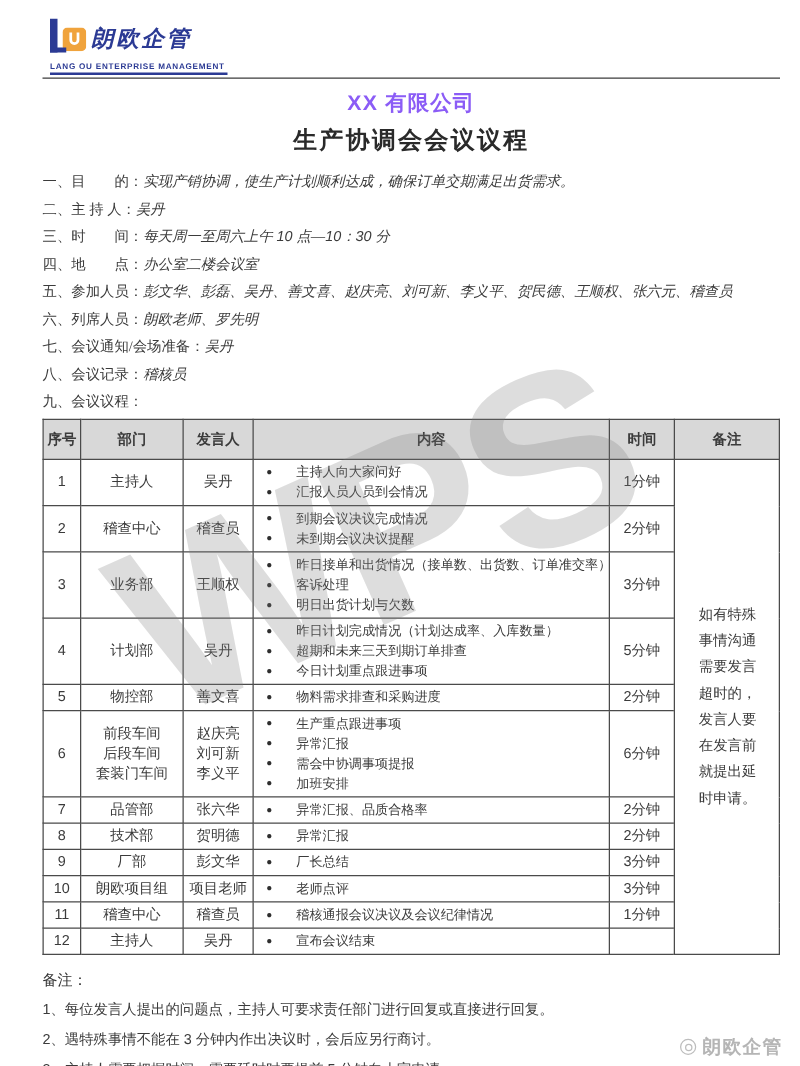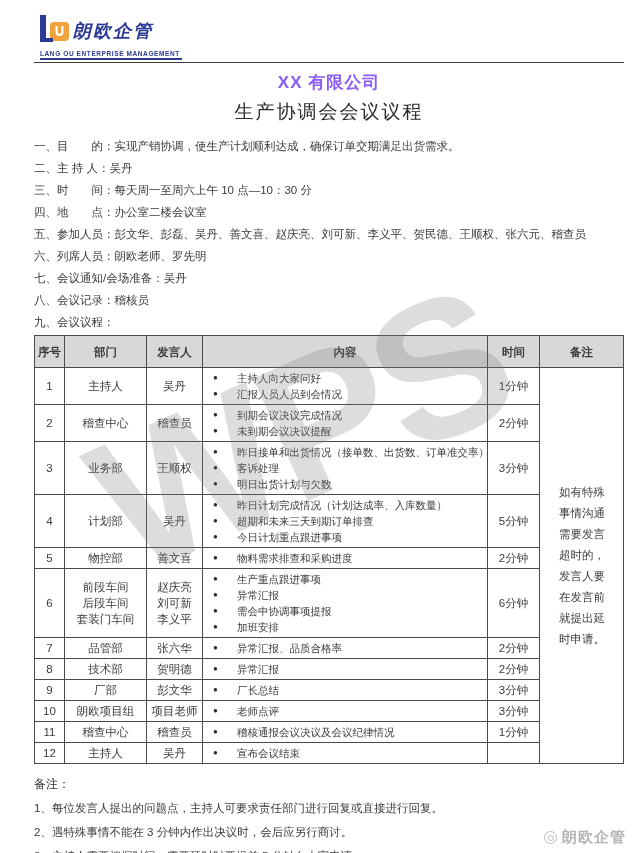--- a/index.html
+++ b/index.html
@@ -12,27 +12,27 @@
   .logo-lbar { position:relative; width:6px; height:27px; background:#2b3a94; margin-right:2px; }
   .logo-lbar::after { content:""; position:absolute; left:0; bottom:0; width:13px; height:4px; background:#2b3a94; }
   .logo-badge { width:19px; height:19px; margin:0 4px 1px 2px; }
   .logo-cn { font-size:18px; font-weight:bold; font-style:italic; color:#2b3a94; letter-spacing:2px; line-height:1; padding-bottom:2px; }
   .logo-en { margin-left:6px; margin-top:1px; font-size:6.5px; font-weight:bold; color:#2b3a94; letter-spacing:0.6px; border-bottom:2px solid #2b3a94; display:inline-block; padding:1px 2px 1px 0; }
   .header-rule { border:none; border-top:1.6px solid #3c3c3c; margin-top:2px; }
 
   
   .title-block { text-align:center; margin-top:8px; }
   .title-company { font-size:17px; font-weight:bold; color:#8b5cf6; letter-spacing:1px; }
-  .title-doc { font-size:19px; font-weight:normal; color:#2a2a2a; letter-spacing:2px; margin-top:5px; }
+  .title-doc { font-size:19px; font-weight:bold; color:#2a2a2a; letter-spacing:2px; margin-top:5px; }
 
   
   .info-list { margin-top:10px; }
   .info-row { font-size:11.5px; line-height:22px; white-space:nowrap; }
-  .info-label { color:#3b3b3b; }
-  .info-value { color:#3b3b3b; }
+  .info-label { color:#3b3b3b;font-family:Liberation Serif, serif; }
+  .info-value { color:#3b3b3b;font-style:italic; }
 
   
   table.agenda { width:100%; border-collapse:collapse; table-layout:fixed; margin-top:2px; }
   table.agenda th, table.agenda td { border:1px solid #4a4a4a; font-size:11.5px; color:#3b3b3b; vertical-align:middle; }
   table.agenda th { background:#d8d8d8; font-weight:bold; text-align:center; padding:3px 2px; height:32px; line-height:14px; }
   td.c-no, td.c-dept, td.c-spk, td.c-time { text-align:center; padding:2px 1px; line-height:16px; }
   td.c-dept, td.c-spk { white-space:pre-line; }
   td.c-content { text-align:left; padding:2px 2px 2px 10px; }
   .content-item { display:flex; line-height:16px; white-space:nowrap; font-size:10.5px; }
   .blt { width:24px; flex:0 0 24px; font-size:8px; line-height:16px; color:#2e2e2e; }

